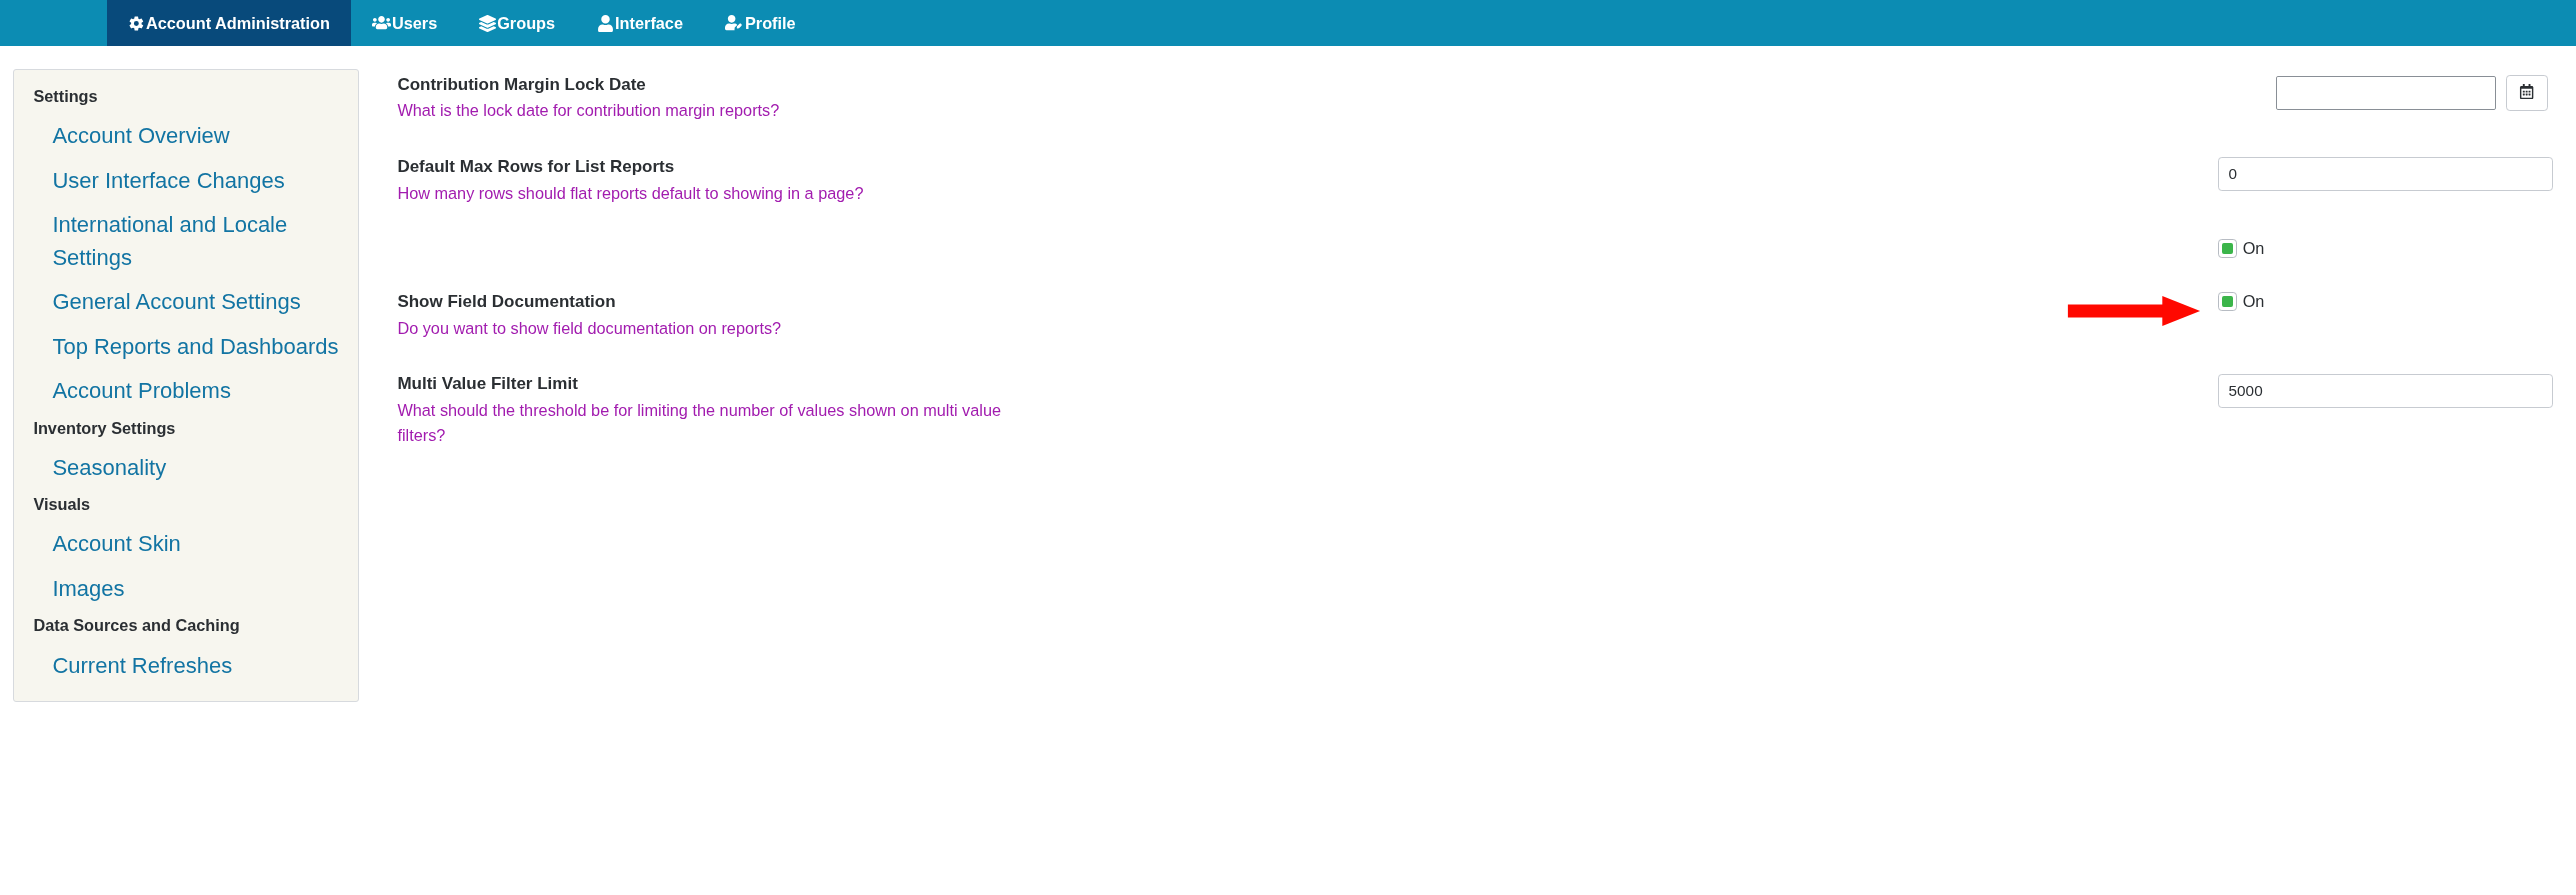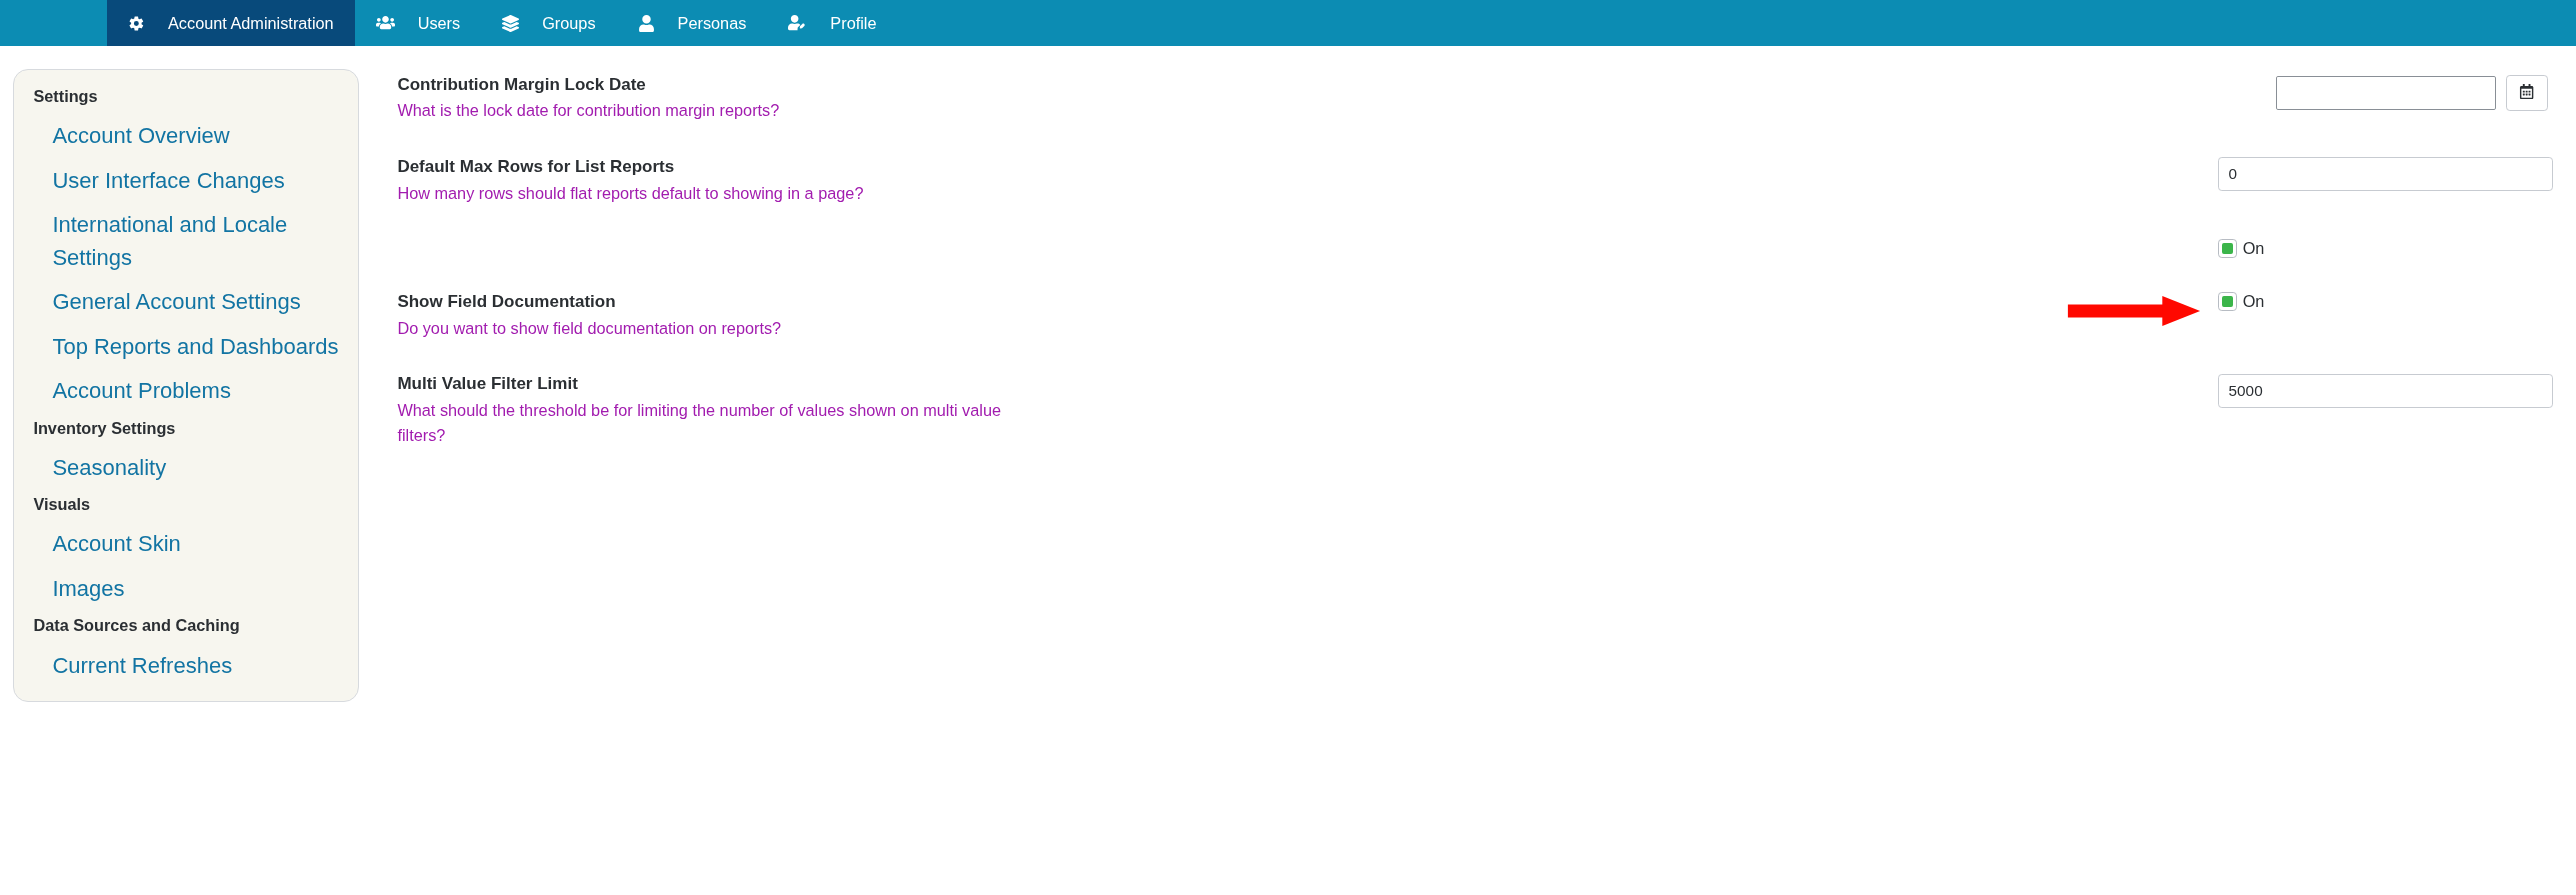--- a/index.html
+++ b/index.html
@@ -1,29 +1,29 @@
 <!DOCTYPE html>
 <html><head>
 <meta charset="utf-8">
 <style>
   * { box-sizing: border-box; margin: 0; padding: 0; }
   body { font-family: -apple-system, BlinkMacSystemFont, "Segoe UI", Helvetica, Arial, sans-serif; color: #2b2f33; background: #fff; }
 
   
   .topnav { background: #0c8cb3; height: 46px; display: flex; align-items: stretch; padding-left: 107px; }
-  .topnav-item { display: flex; align-items: center; gap: 23px; padding: 12px 21px; color: #fff; font-size: 16.3px; font-weight: 400; cursor: pointer; }
+  .topnav-item { display: flex; align-items: center; gap: 1px; padding: 12px 21px; color: #fff; font-size: 16.3px; font-weight: 700; cursor: pointer; }
   .topnav-item.active { background: #084a7b; }
   .topnav-item svg { fill: #fff; }
   .icon-wrap { display: inline-flex; align-items: center; justify-content: center; }
 
   
   .page { display: flex; gap: 38px; padding: 23px 13.4px 0 13.4px; }
   .sidebar {
     width: 346px; min-width: 346px;
-    border: 1px solid #d7dade; border-radius: 15px;
+    border: 1px solid #d7dade; border-radius: 3px;
     background: #f7f6ef;
     padding: 17px 0 13.4px 0;
   }
   .sidebar .section-title {
     font-weight: 700; color: #2b2f33; font-size: 16.3px;
     padding: 0 19px 7.6px 19px;
   }
   .sidebar .link {
     display: block; padding: 5.7px 19px 5.7px 38px;
     color: #1274a3; font-size: 22px; text-decoration: none; cursor: pointer;
@@ -109,21 +109,21 @@
         </svg>
     </span>
     <span>Groups</span>
   </div>
   <div class="topnav-item">
     <span class="icon-wrap">
       <svg width="17" height="17" viewBox="0 0 448 512">
           <path d="M224 256c70.7 0 128-57.3 128-128S294.7 0 224 0 96 57.3 96 128s57.3 128 128 128zm89.6 32h-16.7c-22.2 10.2-46.9 16-72.9 16s-50.6-5.8-72.9-16h-16.7C60.2 288 0 348.2 0 422.4V464c0 26.5 21.5 48 48 48h352c26.5 0 48-21.5 48-48v-41.6c0-74.2-60.2-134.4-134.4-134.4z"></path>
         </svg>
     </span>
-    <span>Personas</span>
+    <span>Interface</span>
   </div>
   <div class="topnav-item">
     <span class="icon-wrap">
       <svg width="19" height="15.3" viewBox="0 0 640 512">
           <path d="M224 256c70.7 0 128-57.3 128-128S294.7 0 224 0 96 57.3 96 128s57.3 128 128 128zm89.6 32h-16.7c-22.2 10.2-46.9 16-72.9 16s-50.6-5.8-72.9-16h-16.7C60.2 288 0 348.2 0 422.4V464c0 26.5 21.5 48 48 48h274.9c-2.4-6.8-3.4-14-2.6-21.3l6.8-60.9 1.2-11.1 7.9-7.9 77.3-77.3c-24.5-27.7-60-45.5-99.9-45.5zm167.2 11.3l-77.3 77.3-6.8 60.9c-.9 8.5 6.3 15.7 14.8 14.8l60.9-6.8 77.3-77.3c18.7-18.7 18.7-49.1 0-67.9l-1-1c-18.8-18.7-49.2-18.7-67.9 0z"></path>
         </svg>
     </span>
     <span>Profile</span>
   </div>
 </div>

